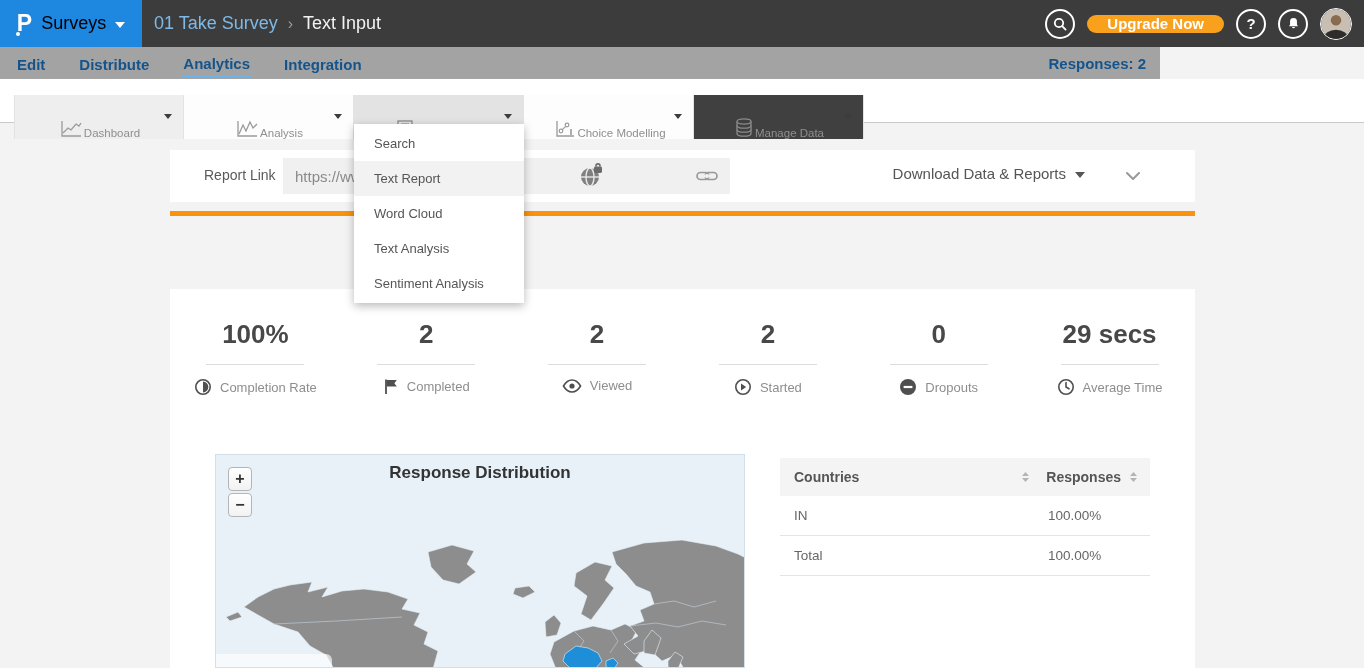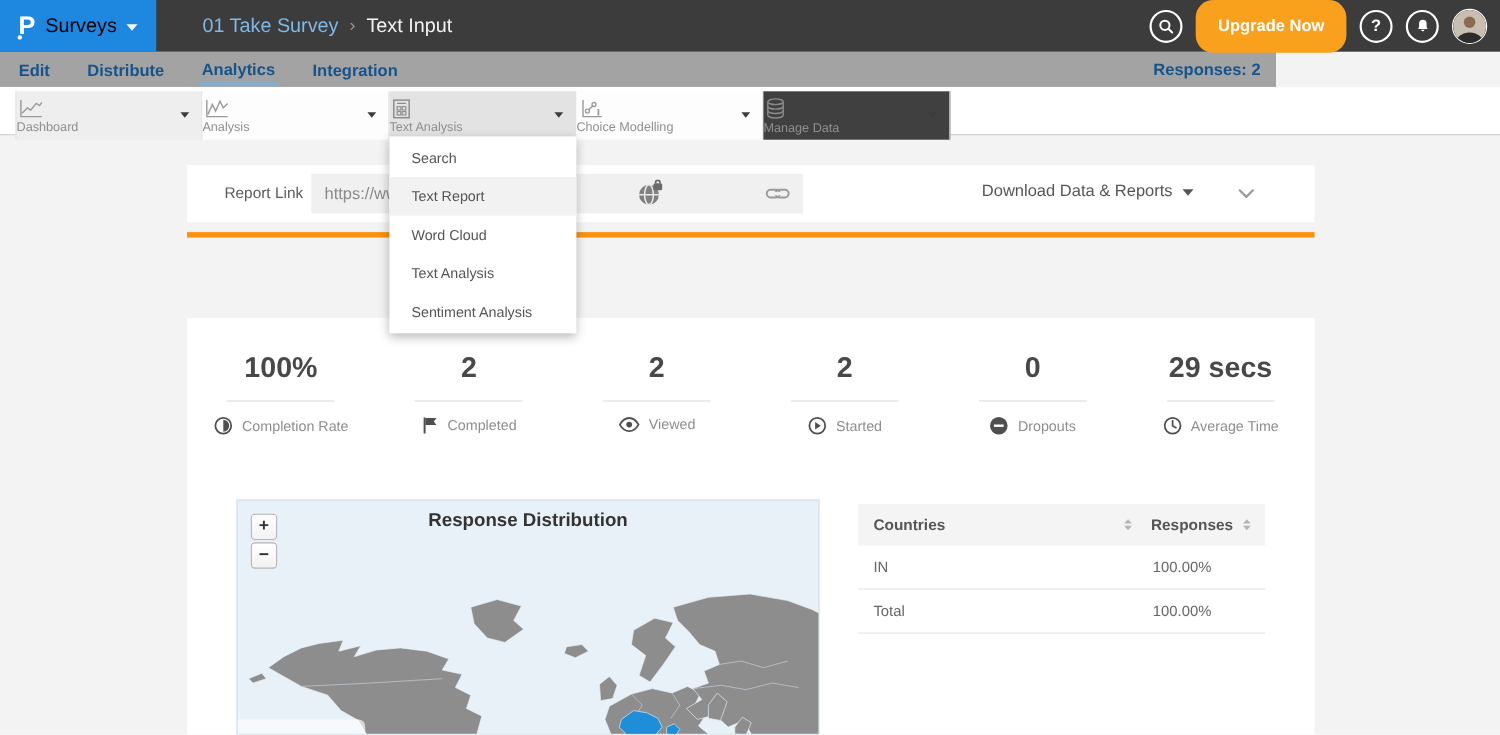--- a/index.html
+++ b/index.html
@@ -6,38 +6,38 @@
   body { background:#ffffff; font-family:"Liberation Sans", sans-serif; }
   #app { position:relative; width:1364px; height:668px; overflow:hidden; background:#f3f3f3; }
 
   
   .topbar { position:absolute; left:0; top:0; width:1364px; height:47px; background:#3c3c3c; display:flex; align-items:center; z-index:30; }
   .brand { width:142px; height:47px; background:#1e87e0; display:flex; align-items:center; justify-content:center; gap:9px; cursor:pointer; }
   .logo-p { position:relative; color:#fff; font-size:23px; font-weight:bold; line-height:1; }
   .logo-dot { position:absolute; left:-1px; bottom:-1px; width:4px; height:4px; background:#fff; border-radius:50%; }
   .brand-label { color:#000000; font-size:18px; }
   .caret-w { width:0; height:0; border-left:5px solid transparent; border-right:5px solid transparent; border-top:6px solid #fff; margin-top:2px; }
-  .crumbs { margin-left:42px; font-size:18px; display:flex; align-items:center; gap:10px; }
+  .crumbs { margin-left:12px; font-size:18px; display:flex; align-items:center; gap:10px; }
   .crumb-survey { color:#7fb9e6; cursor:pointer; }
   .crumb-sep { color:#9a9a9a; font-size:16px; }
   .crumb-page { color:#f2f2f2; }
   .top-right { position:absolute; right:12px; top:0; height:47px; display:flex; align-items:center; gap:12px; }
   .circle-btn { width:30px; height:30px; border:2px solid #fff; border-radius:50%; display:flex; align-items:center; justify-content:center; color:#fff; font-weight:bold; font-size:15px; cursor:pointer; background:transparent; }
-  .upgrade-btn { height:48px; padding:0 20px; background:#f9a11d; border:none; border-radius:16px; color:#fff; font-weight:bold; font-size:15px; cursor:pointer; font-family:inherit; }
+  .upgrade-btn { height:18px; padding:0 20px; background:#f9a11d; border:none; border-radius:16px; color:#fff; font-weight:bold; font-size:15px; cursor:pointer; font-family:inherit; }
   .avatar { width:32px; height:32px; border-radius:50%; overflow:hidden; border:1px solid #fff; cursor:pointer; }
 
   
   .navrow { position:absolute; left:0; top:47px; width:1160px; height:32px; background:#a3a3a3; display:flex; align-items:center; padding-left:15px; gap:30px; z-index:25; }
   .nav-item { font-size:15px; font-weight:bold; color:#15548b; cursor:pointer; padding:5px 2px 3px; }
   .nav-item.active { border-bottom:2px solid #6db3e8; }
   .responses { position:absolute; right:14px; font-size:15px; font-weight:bold; color:#15548b; }
 
   
   .tabrow { position:absolute; left:0; top:79px; width:1364px; height:44px; background:#fff; border-bottom:1px solid #c9c9c9; z-index:20; }
-  .tab { position:absolute; top:4px; height:44px; width:170px; border-right:1px solid #e3e3e3; display:flex; flex-direction:column; align-items:flex-start; justify-content:center; cursor:pointer; }
+  .tab { position:absolute; top:16px; height:44px; width:170px; border-right:1px solid #e3e3e3; display:flex; align-items:flex-end; justify-content:center; cursor:pointer; }
   .tab:first-child { border-left:1px solid #e3e3e3; }
   .tab-label { font-size:11.5px; color:#8f8f8f; margin-top:1px; }
   .tab-caret { position:absolute; right:11px; top:19px; width:0; height:0; border-left:4.5px solid transparent; border-right:4.5px solid transparent; border-top:5.5px solid #3c3c3c; cursor:pointer; }
   .tab svg { display:block; }
 
   
   .menu { position:absolute; left:354px; top:124px; width:170px; background:#fff; box-shadow:0 3px 9px rgba(0,0,0,.28); z-index:40; padding:2px 0; }
   .menu-item { padding:10px 0 10px 20px; font-size:13px; color:#555; cursor:pointer; }
   .menu-item.hl { background:#f2f2f2; }
 

